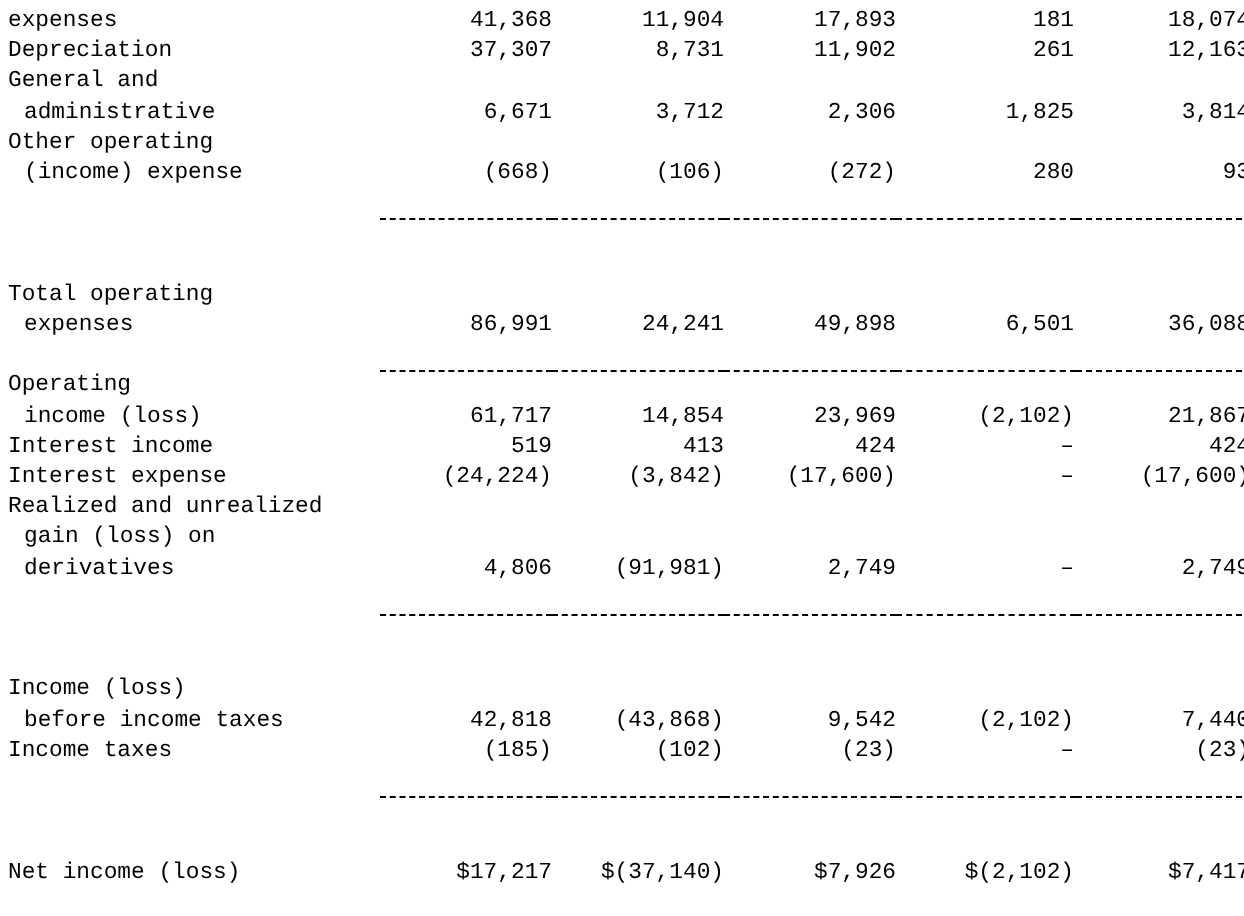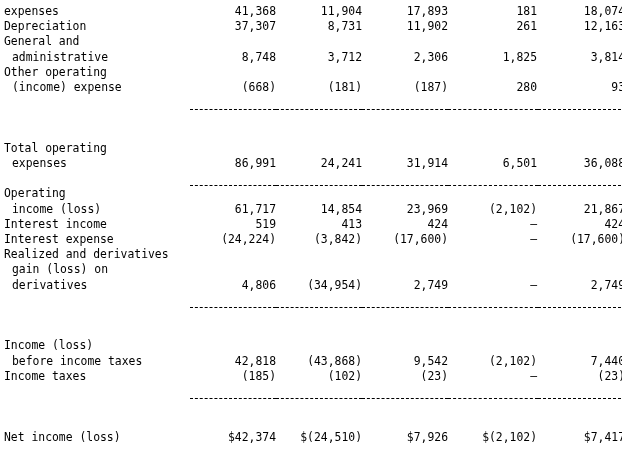--- a/index.html
+++ b/index.html
@@ -14,20 +14,21 @@
     font-family: "DejaVu Sans Mono", "Liberation Mono", monospace;
     font-size: 11.4px;
     color: #000000;
   }
   #sheet {
     position: relative;
     width: 554px;
     height: 458px;
     box-sizing: border-box;
     padding: 4px 6px 0 4px;
+    font-family: Liberation Mono, monospace;
   }
   table.fin {
     border-collapse: collapse;
     width: 612px;
     table-layout: fixed;
   }
   table.fin td {
     padding: 0;
     vertical-align: bottom;
     white-space: pre;
@@ -98,39 +99,39 @@
         <tr>
           <td class="label">General and</td>
           <td class="num">&nbsp;</td>
           <td class="num">&nbsp;</td>
           <td class="num">&nbsp;</td>
           <td class="num wide">&nbsp;</td>
           <td class="num wide">&nbsp;</td>
         </tr>
         <tr>
           <td class="label ind1">administrative</td>
-          <td class="num">8,748</td>
+          <td class="num">6,671</td>
           <td class="num">3,712</td>
           <td class="num">2,306</td>
           <td class="num wide">1,825</td>
           <td class="num wide">3,814</td>
         </tr>
         <tr>
           <td class="label">Other operating</td>
           <td class="num">&nbsp;</td>
           <td class="num">&nbsp;</td>
           <td class="num">&nbsp;</td>
           <td class="num wide">&nbsp;</td>
           <td class="num wide">&nbsp;</td>
         </tr>
         <tr>
           <td class="label ind1">(income) expense</td>
           <td class="num">(668)</td>
-          <td class="num">(181)</td>
-          <td class="num">(187)</td>
+          <td class="num">(106)</td>
+          <td class="num">(272)</td>
           <td class="num wide">280</td>
           <td class="num wide">93</td>
         </tr>
         <tr>
           <td class="label"></td>
           <td class="rule"><span class="dash"></span></td>
           <td class="rule"><span class="dash"></span></td>
           <td class="rule"><span class="dash"></span></td>
           <td class="rule"><span class="dash"></span></td>
           <td class="rule"><span class="dash"></span></td>
@@ -156,21 +157,21 @@
           <td class="num">&nbsp;</td>
           <td class="num">&nbsp;</td>
           <td class="num">&nbsp;</td>
           <td class="num wide">&nbsp;</td>
           <td class="num wide">&nbsp;</td>
         </tr>
         <tr>
           <td class="label ind1">expenses</td>
           <td class="num">86,991</td>
           <td class="num">24,241</td>
-          <td class="num">31,914</td>
+          <td class="num">49,898</td>
           <td class="num wide">6,501</td>
           <td class="num wide">36,088</td>
         </tr>
         <tr>
           <td class="label"></td>
           <td class="rule"><span class="dash"></span></td>
           <td class="rule"><span class="dash"></span></td>
           <td class="rule"><span class="dash"></span></td>
           <td class="rule"><span class="dash"></span></td>
           <td class="rule"><span class="dash"></span></td>
@@ -201,39 +202,39 @@
         </tr>
         <tr>
           <td class="label">Interest expense</td>
           <td class="num">(24,224)</td>
           <td class="num">(3,842)</td>
           <td class="num">(17,600)</td>
           <td class="num wide">–</td>
           <td class="num wide">(17,600)</td>
         </tr>
         <tr>
-          <td class="label">Realized and derivatives</td>
+          <td class="label">Realized and unrealized</td>
           <td class="num">&nbsp;</td>
           <td class="num">&nbsp;</td>
           <td class="num">&nbsp;</td>
           <td class="num wide">&nbsp;</td>
           <td class="num wide">&nbsp;</td>
         </tr>
         <tr>
           <td class="label ind1">gain (loss) on</td>
           <td class="num">&nbsp;</td>
           <td class="num">&nbsp;</td>
           <td class="num">&nbsp;</td>
           <td class="num wide">&nbsp;</td>
           <td class="num wide">&nbsp;</td>
         </tr>
         <tr>
           <td class="label ind1">derivatives</td>
           <td class="num">4,806</td>
-          <td class="num">(34,954)</td>
+          <td class="num">(91,981)</td>
           <td class="num">2,749</td>
           <td class="num wide">–</td>
           <td class="num wide">2,749</td>
         </tr>
         <tr>
           <td class="label"></td>
           <td class="rule"><span class="dash"></span></td>
           <td class="rule"><span class="dash"></span></td>
           <td class="rule"><span class="dash"></span></td>
           <td class="rule"><span class="dash"></span></td>
@@ -298,22 +299,22 @@
         <tr class="spacer">
           <td>&nbsp;</td>
           <td>&nbsp;</td>
           <td>&nbsp;</td>
           <td>&nbsp;</td>
           <td>&nbsp;</td>
           <td>&nbsp;</td>
         </tr>
         <tr>
           <td class="label">Net income (loss)</td>
-          <td class="num">$42,374</td>
-          <td class="num">$(24,510)</td>
+          <td class="num">$17,217</td>
+          <td class="num">$(37,140)</td>
           <td class="num">$7,926</td>
           <td class="num wide">$(2,102)</td>
           <td class="num wide">$7,417</td>
         </tr>
         <tr>
           <td class="label"></td>
           <td class="rule"></td>
           <td class="rule"></td>
           <td class="rule"></td>
           <td class="rule"></td>

